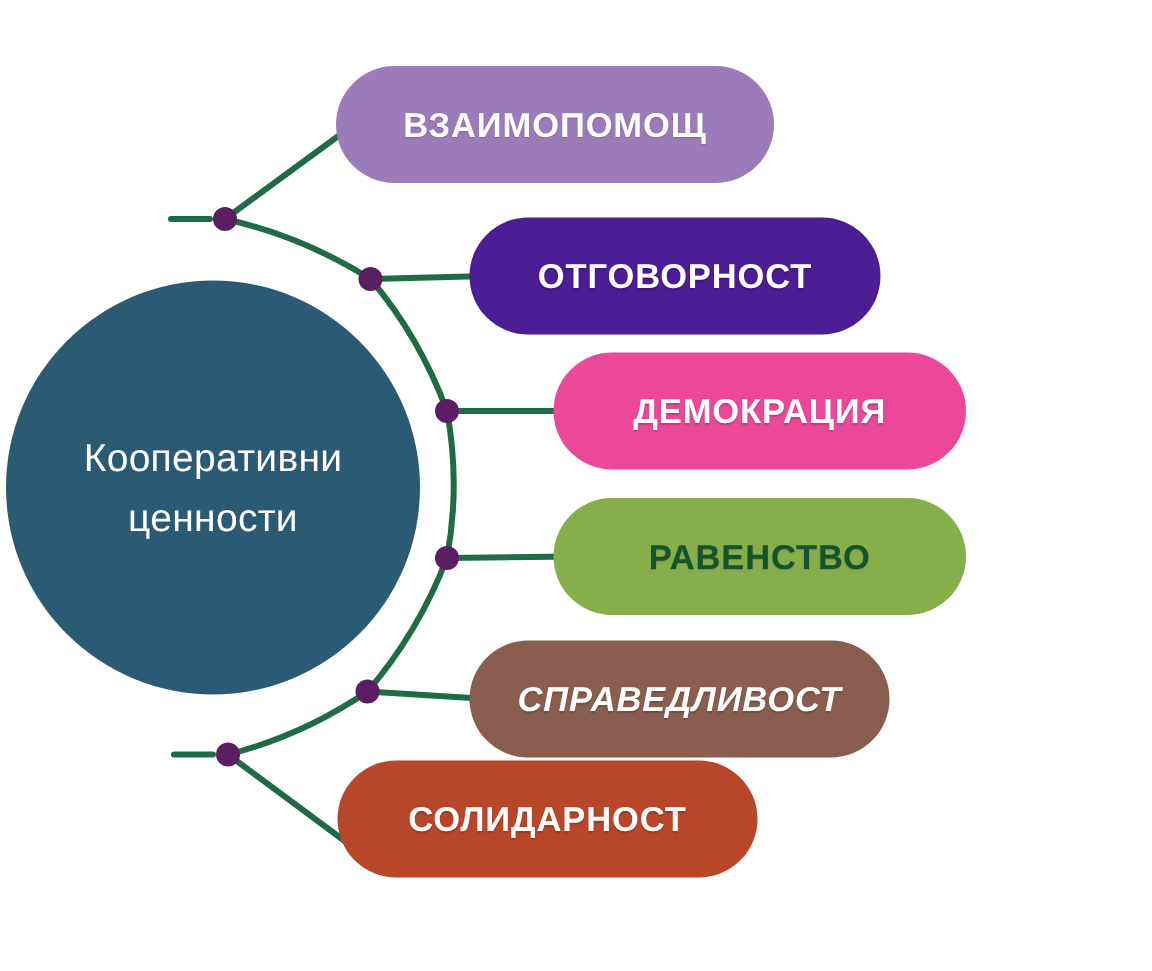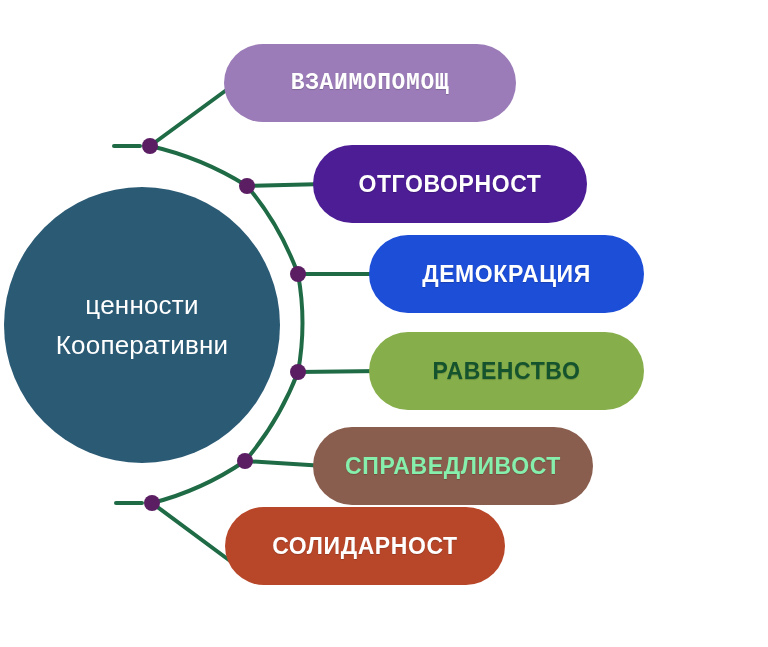--- a/index.html
+++ b/index.html
@@ -88,39 +88,39 @@
         <circle cx="247" cy="186" r="8" fill="#5B1E63"></circle>
         <circle cx="298" cy="274" r="8" fill="#5B1E63"></circle>
         <circle cx="298" cy="372" r="8" fill="#5B1E63"></circle>
         <circle cx="245" cy="461" r="8" fill="#5B1E63"></circle>
         <circle cx="152" cy="503" r="8" fill="#5B1E63"></circle>
       </g>
   </svg>
 
   <div class="hub-circle">
     <div class="hub-label">
+      <div>Кооперативни</div>
       <div>ценности</div>
-      <div>Кооперативни</div>
     </div>
   </div>
 
   <div id="pill-container">
       <div class="pill" style="left: 224px; top: 44px; width: 292px; height: 78px; background: rgb(155, 124, 184);">
-        <span class="pill-label" style="color: rgb(255, 255, 255); font-family: Liberation Mono, monospace;">ВЗАИМОПОМОЩ</span>
+        <span class="pill-label" style="color: rgb(255, 255, 255);">ВЗАИМОПОМОЩ</span>
       </div>
       <div class="pill" style="left: 313px; top: 145px; width: 274px; height: 78px; background: #4c1d95;">
         <span class="pill-label" style="color: rgb(255, 255, 255);">ОТГОВОРНОСТ</span>
       </div>
-      <div class="pill" style="left: 369px; top: 235px; width: 275px; height: 78px; background: #1d4ed8;">
+      <div class="pill" style="left: 369px; top: 235px; width: 275px; height: 78px; background: #ec4899;">
         <span class="pill-label" style="color: rgb(255, 255, 255);">ДЕМОКРАЦИЯ</span>
       </div>
       <div class="pill" style="left: 369px; top: 332px; width: 275px; height: 78px; background: rgb(134, 174, 74);">
         <span class="pill-label" style="color: #14532d;">РАВЕНСТВО</span>
       </div>
       <div class="pill" style="left: 313px; top: 427px; width: 280px; height: 78px; background: rgb(138, 94, 78);">
-        <span class="pill-label" style="color: #86efac;">СПРАВЕДЛИВОСТ</span>
+        <span class="pill-label" style="color: #ffffff; font-style: italic;">СПРАВЕДЛИВОСТ</span>
       </div>
       <div class="pill" style="left: 225px; top: 507px; width: 280px; height: 78px; background: rgb(184, 71, 42);">
         <span class="pill-label" style="color: rgb(255, 255, 255);">СОЛИДАРНОСТ</span>
       </div>
     </div>
 
 </div>
 
 </body></html>

